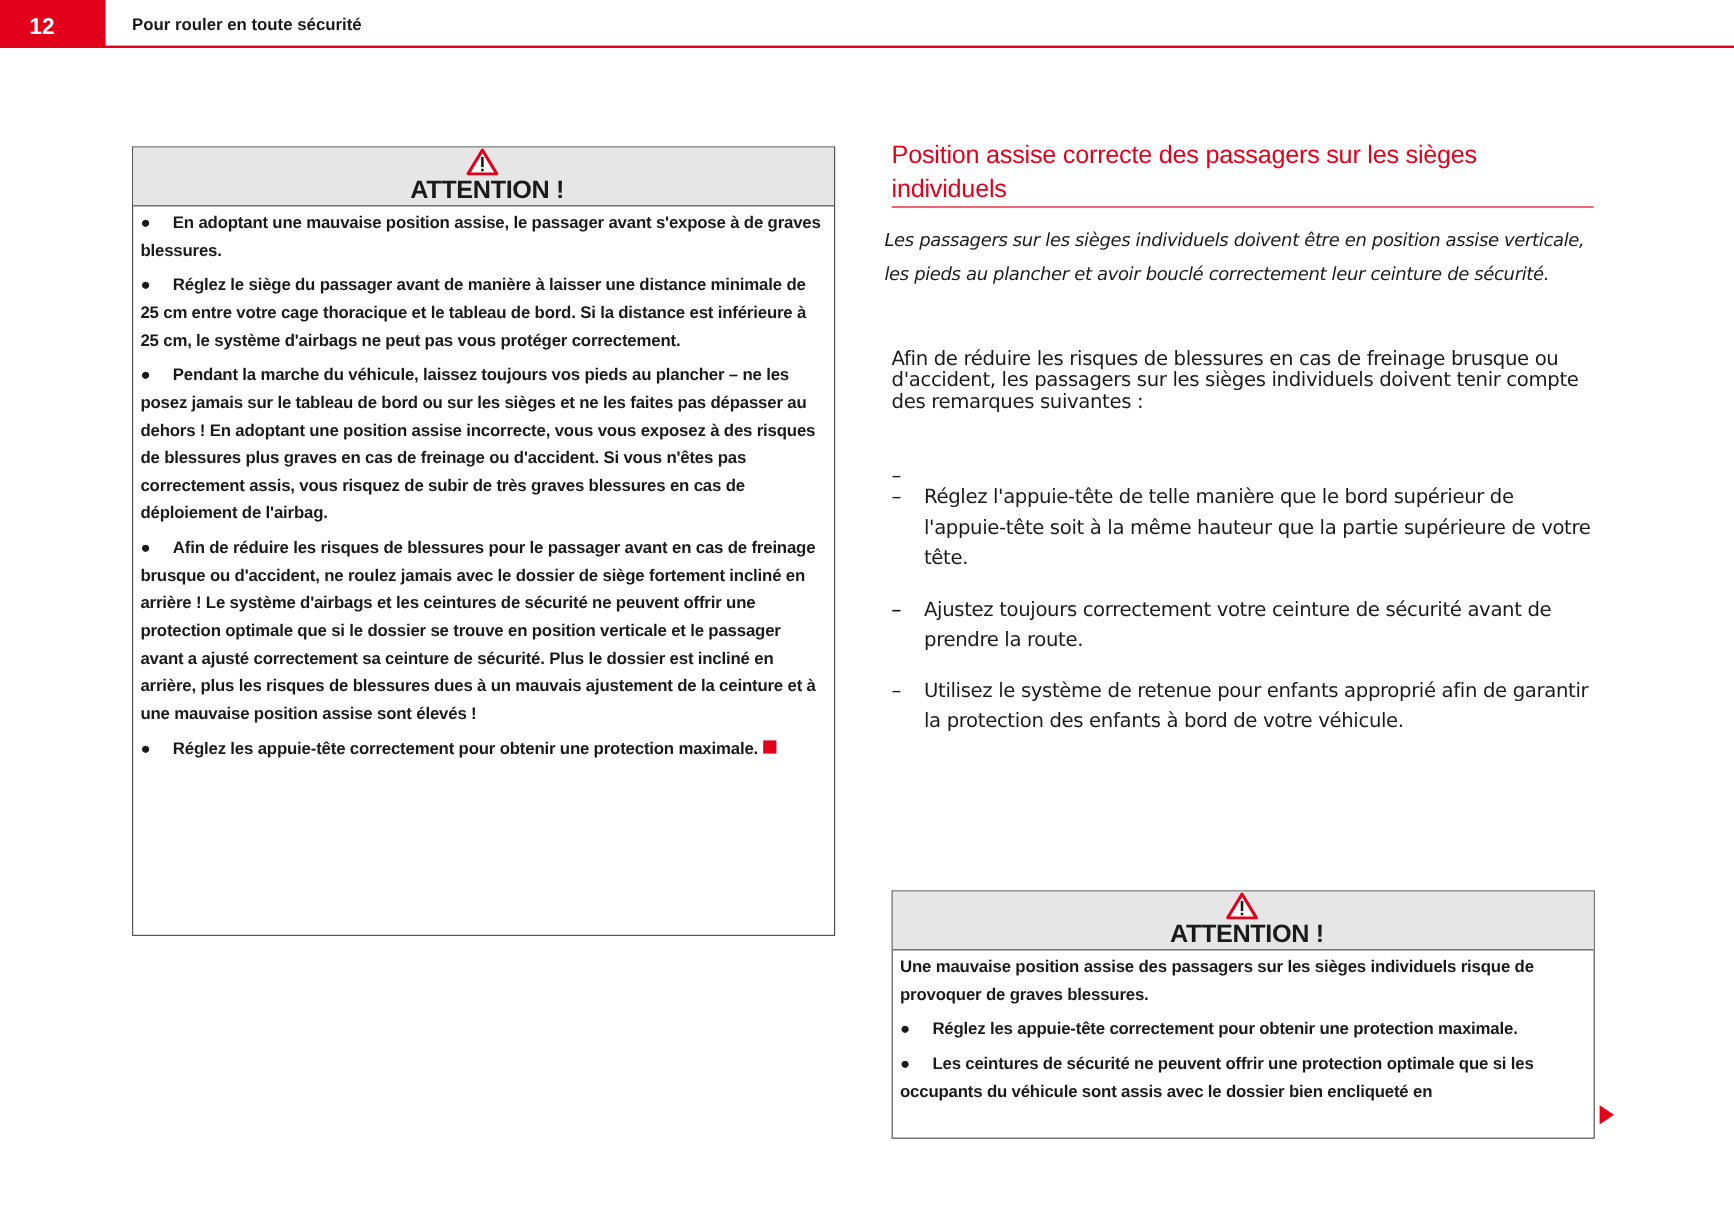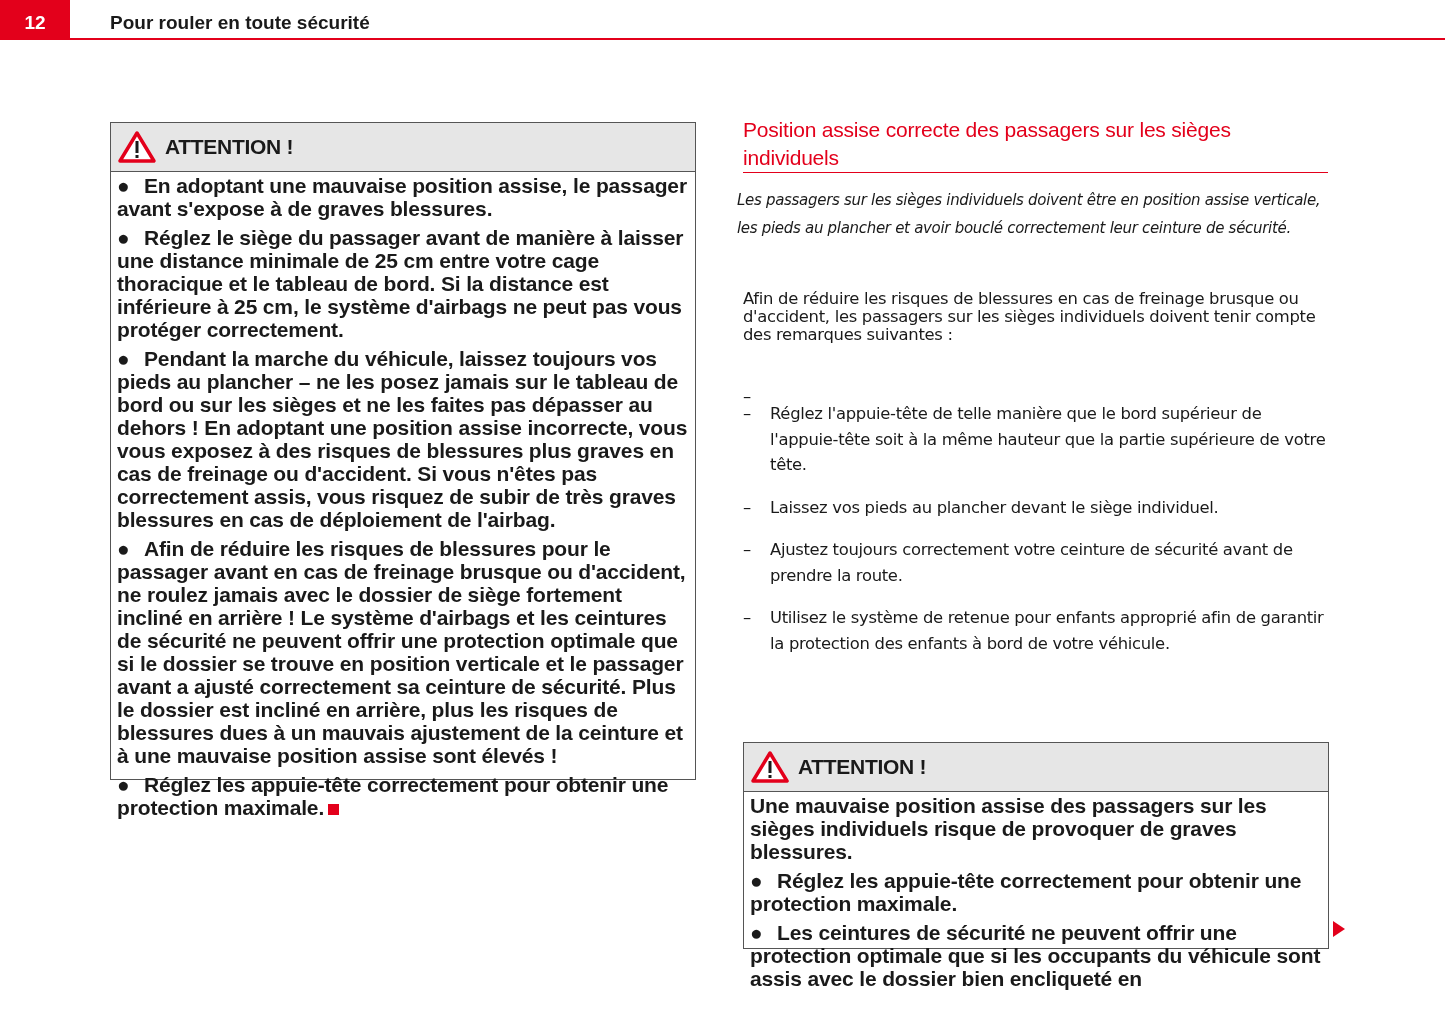--- a/index.html
+++ b/index.html
@@ -1,26 +1,26 @@
 <!DOCTYPE html>
 <html><head>
 <meta charset="utf-8">
 <style>
   html, body { margin: 0; padding: 0; background: #ffffff; }
   body { width: 1445px; height: 1019px; position: relative; overflow: hidden; font-family: "DejaVu Sans", sans-serif; color: #1a1a1a; }
-  .page-number-block { position: absolute; left: 0; top: 0; width: 70px; height: 40px; background: #e3001b; }
+  .page-number-block { position: absolute; left: 0; top: 0; width: 88px; height: 40px; background: #e3001b; }
   .page-number { position: absolute; left: 0; top: 12px; width: 70px; text-align: center; color: #fff; font-family: "Liberation Sans", sans-serif; font-weight: bold; font-size: 19px; }
   .header-rule { position: absolute; left: 70px; right: 0; top: 38px; height: 2px; background: #e3001b; }
-  .header-title { position: absolute; left: 110px; top: 12px; font-family: "Liberation Sans", sans-serif; font-weight: bold; font-size: 19px; color: #1a1a1a; }
+  .header-title { position: absolute; left: 110px; top: 12px; font-family: "Liberation Sans", sans-serif; font-weight: bold; font-size: 14px; color: #1a1a1a; }
 
   .warn-box { position: absolute; border: 1px solid #555; background: #fff; }
-  .warn-head { background: #e6e6e6; border-bottom: 1px solid #555; height: 48px; display: flex; align-items: center; padding-left: 6px; }
+  .warn-head { background: #e6e6e6; border-bottom: 1px solid #555; height: 48px; display: flex; align-items: center; padding-left: 6px; flex-direction: column; }
   .warn-head svg { width: 40px; height: 34px; margin-right: 8px; }
   .warn-title { font-family: "Liberation Sans", sans-serif; font-weight: bold; font-size: 21px; color: #1a1a1a; letter-spacing: -0.3px; }
-  .warn-body { padding: 2px 6px 4px 6px; font-family: "Liberation Sans", sans-serif; font-weight: bold; font-size: 21px; line-height: 23px; color: #1a1a1a; letter-spacing: -0.15px; }
+  .warn-body { padding: 2px 6px 4px 6px; font-family: "Liberation Sans", sans-serif; font-weight: bold; font-size: 14px; line-height: 23px; color: #1a1a1a; letter-spacing: -0.15px; }
   .warn-body p { margin: 0 0 6px 0; }
   .bullet { display: inline-block; width: 27px; }
   .end-mark { display: inline-block; width: 11px; height: 11px; background: #e3001b; margin-left: 4px; vertical-align: 0px; }
 
   .section-title { position: absolute; left: 743px; top: 116px; width: 585px; font-family: "Liberation Sans", sans-serif; font-weight: normal; font-size: 21px; line-height: 28px; color: #e3001b; letter-spacing: -0.2px; }
   .section-rule { position: absolute; left: 743px; top: 172px; width: 585px; height: 1px; background: #e3001b; }
   .intro { position: absolute; left: 737px; top: 186px; width: 590px; font-family: "DejaVu Sans", sans-serif; font-style: italic; font-size: 15px; line-height: 28px; color: #1a1a1a; letter-spacing: -0.3px; }
   .para { position: absolute; left: 743px; top: 290px; width: 590px; font-family: "DejaVu Sans", sans-serif; font-size: 16.4px; line-height: 18px; color: #1a1a1a; letter-spacing: -0.3px; }
   .dash-list { position: absolute; left: 743px; top: 384px; width: 590px; margin: 0; padding: 0; list-style: none; font-family: "DejaVu Sans", sans-serif; font-size: 16.4px; line-height: 25.5px; color: #1a1a1a; letter-spacing: -0.3px; }
   .dash-list li { position: relative; padding-left: 27px; margin-bottom: 17px; }
@@ -55,21 +55,21 @@
 </div>
 
 <div class="section-title">Position assise correcte des passagers sur les sièges individuels</div>
 <div class="section-rule"></div>
 <div class="intro">Les passagers sur les sièges individuels doivent être en position assise verticale, les pieds au plancher et avoir bouclé correctement leur ceinture de sécurité.</div>
 <div class="para">Afin de réduire les risques de blessures en cas de freinage brusque ou d'accident, les passagers sur les sièges individuels doivent tenir compte des remarques suivantes :</div>
 
 <ul class="dash-list">
   <li><span class="dash">–</span></li>
   <li><span class="dash">–</span><span>Réglez l'appuie-tête de telle manière que le bord supérieur de l'appuie-tête soit à la même hauteur que la partie supérieure de votre tête.</span></li>
-  <li><span class="dash">–</span><span>Laissez vos pieds au plancher devant le siège individuel.</span></li>
+  <li><span class="dash">–</span></li>
   <li><span class="dash">–</span><span>Ajustez toujours correctement votre ceinture de sécurité avant de prendre la route.</span></li>
   <li><span class="dash">–</span><span>Utilisez le système de retenue pour enfants approprié afin de garantir la protection des enfants à bord de votre véhicule.</span></li>
 </ul>
 
 <div class="warn-box" style="left:743px; top:742px; width:584px; height:205px;">
   <div class="warn-head">
     <svg viewBox="0 0 40 34">
       <path d="M20 3 L37 31 L3 31 Z" fill="#fff" stroke="#e3001b" stroke-width="3.5" stroke-linejoin="round"></path>
       <rect x="18.5" y="11" width="3" height="12" fill="#1a1a1a"></rect>
       <rect x="18.5" y="25" width="3" height="3" fill="#1a1a1a"></rect>

